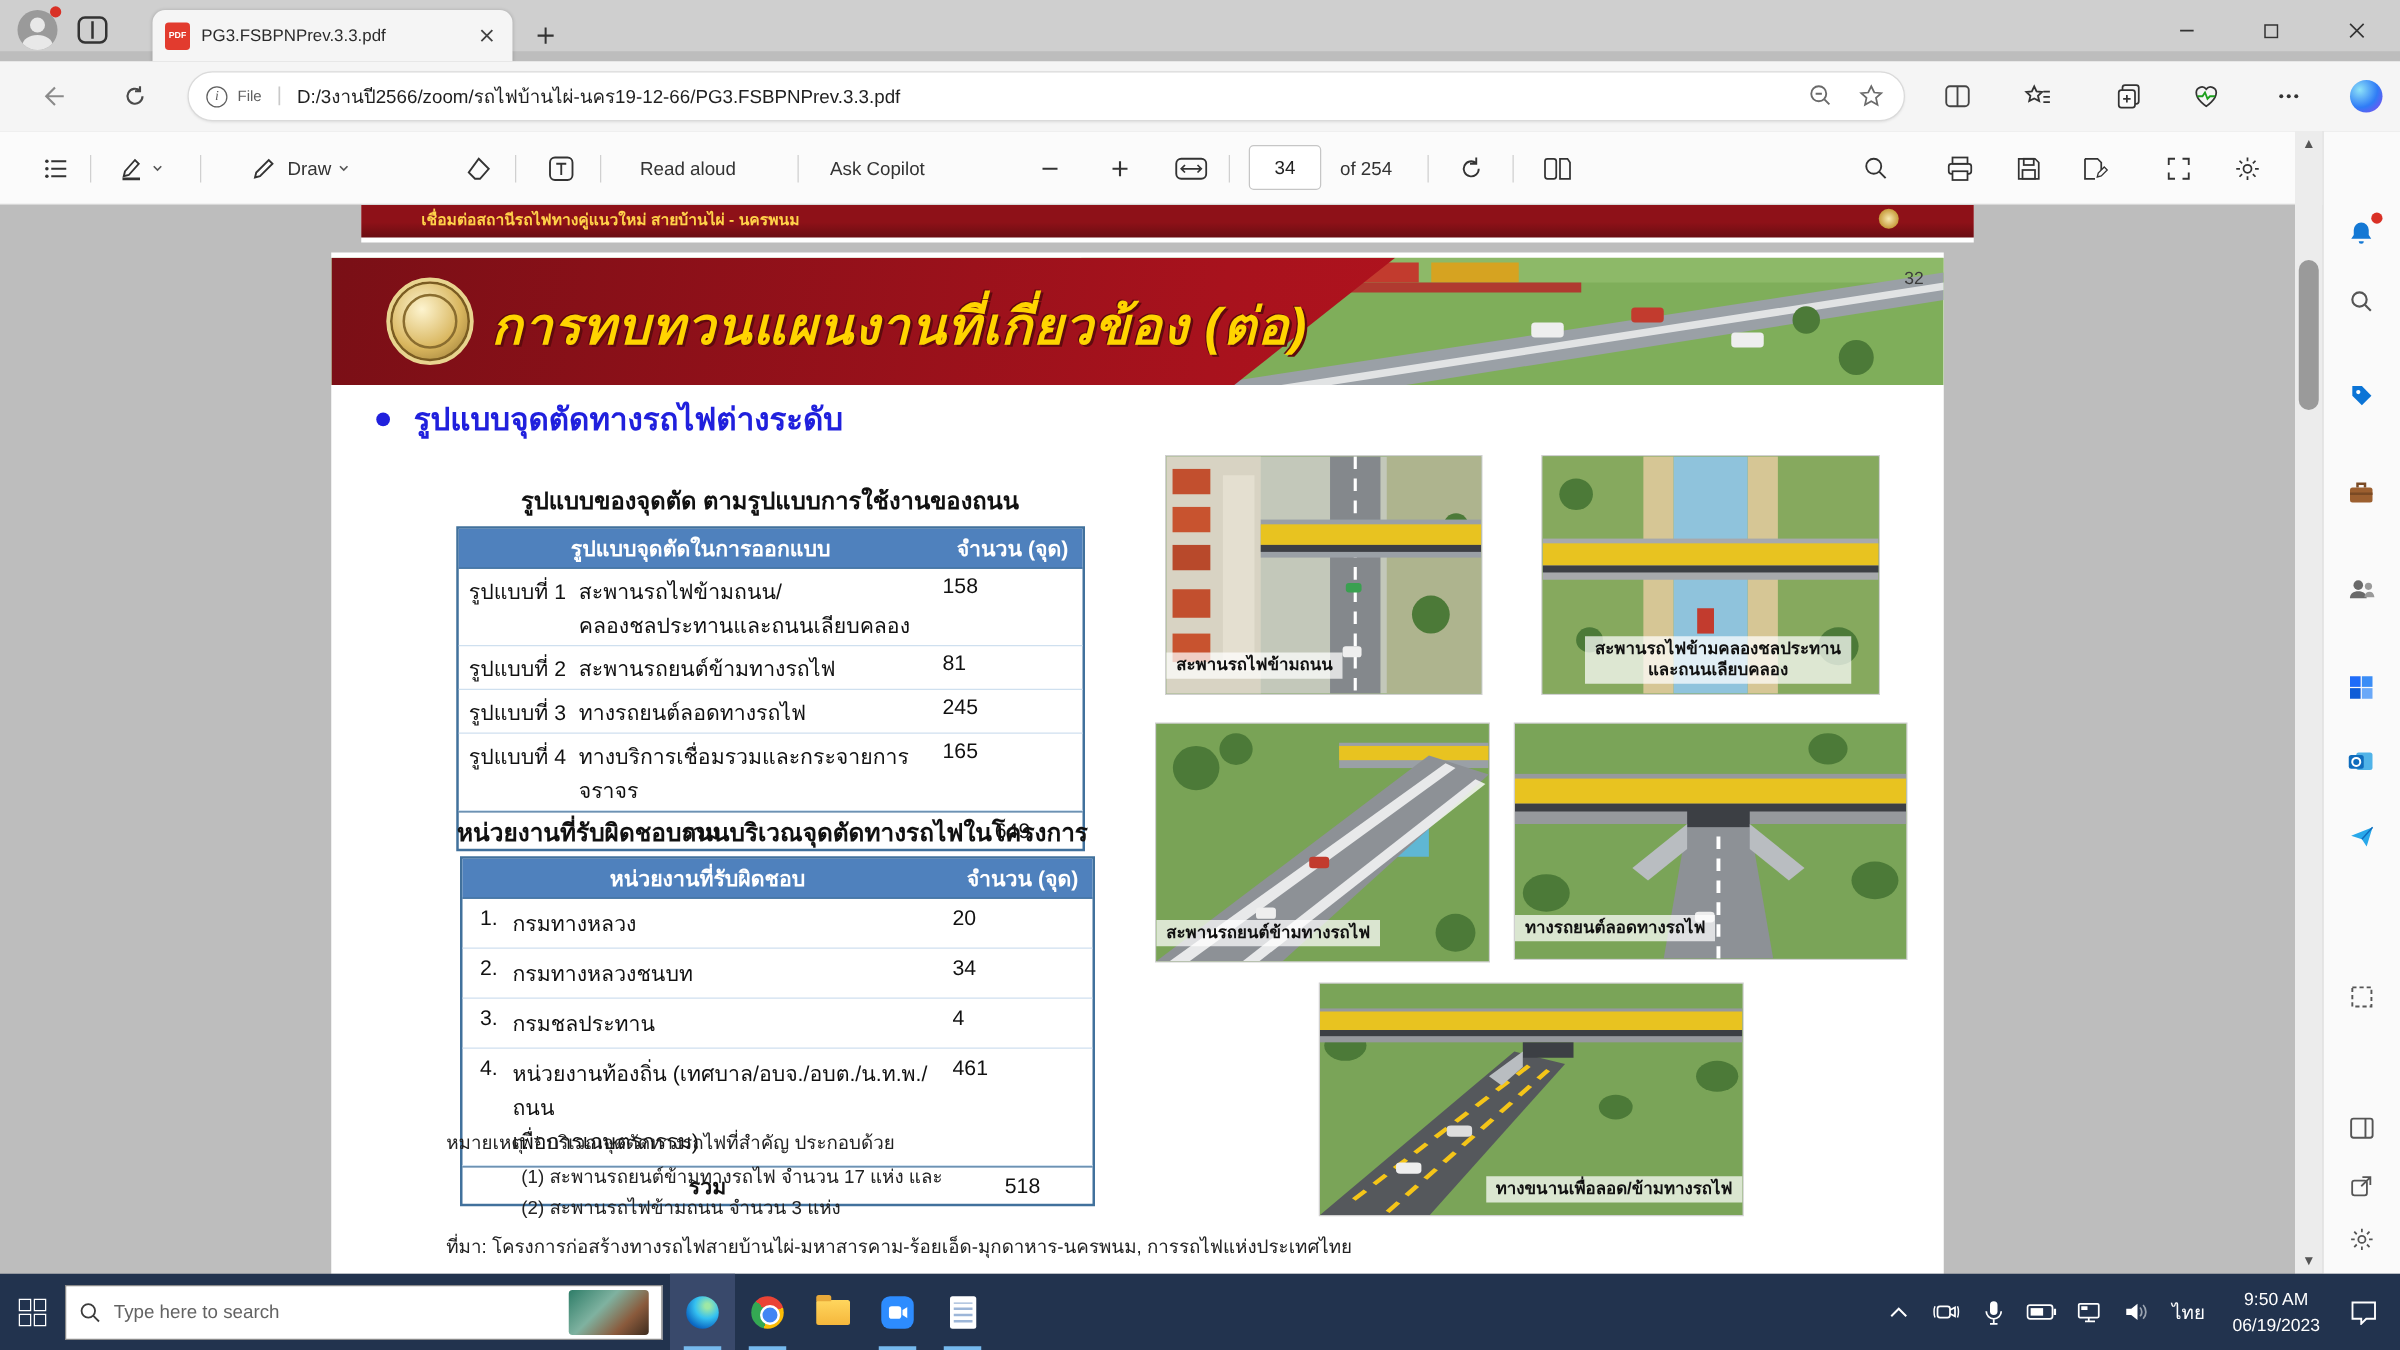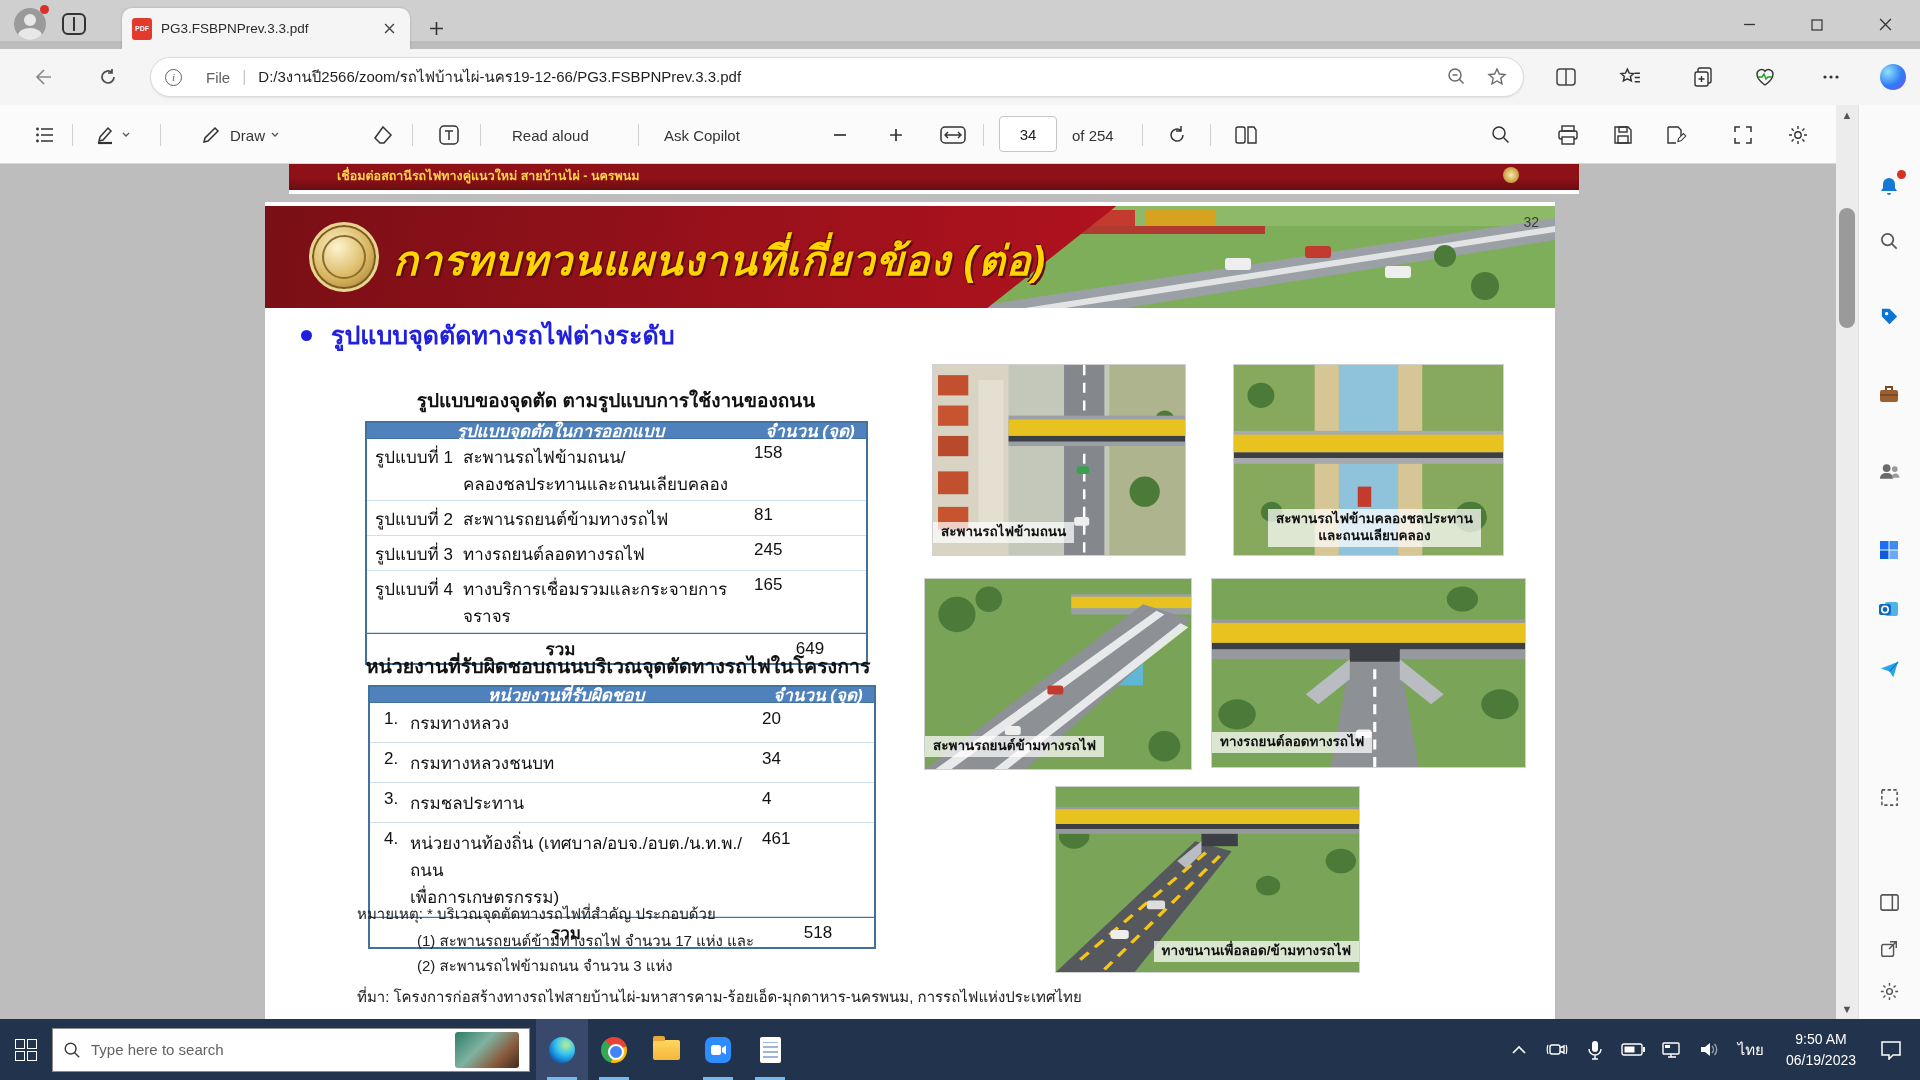--- a/index.html
+++ b/index.html
@@ -43,21 +43,21 @@
   
   #navbar { left:0; top:49px; width:1920px; height:56px; background:#f5f5f5; }
   .nav-ic { top:16px; width:24px; height:24px; display:flex; align-items:center;
     justify-content:center; }
   #addr { left:150px; top:8px; width:1374px; height:40px; background:#fff;
     border:1px solid #dadada; border-radius:20px; box-shadow:0 1px 2px rgba(0,0,0,.08);
     display:flex; align-items:center; padding:0 14px; }
   .info-ic { width:17px; height:17px; border:1.4px solid #5f5f5f; border-radius:50%;
     color:#5f5f5f; font-size:11px; display:flex; align-items:center;
     justify-content:center; font-style:italic; font-family:"Liberation Serif",serif; }
-  #addr .file-lab { margin-left:24px; font-size:15px; color:#5f5f5f; }
+  #addr .file-lab { margin-left:8px; font-size:12px; color:#5f5f5f; }
   #addr .sep { margin:0 12px; color:#c9c9c9; font-size:16px; }
   #addr .url { flex:1; font-size:15px; color:#1f1f1f; white-space:nowrap;
     overflow:hidden; }
   .pill-ic { width:24px; height:24px; margin-left:16px; display:flex;
     align-items:center; justify-content:center; }
   .nav-right-ic { top:15px; width:26px; height:26px; display:flex;
     align-items:center; justify-content:center; }
   .copilot-ball { width:26px; height:26px; border-radius:50%;
     background:radial-gradient(circle at 30% 30%, #8ee3f8, #2f7cf6 55%, #7b4ff0 90%); }
 
@@ -109,21 +109,21 @@
   #h-bullet { left:66px; top:113px; font-size:25px; font-weight:bold; color:#2020dd; }
   .tbl-caption { font-weight:bold; color:#111; text-align:center; }
   #t1-cap { left:95px; top:183px; width:512px; font-size:19px; }
   #t2-cap { left:88px; top:449px; width:530px; font-size:19.5px; }
 
   
   .dtable { background:#fff; border:2px solid #41719c; font-size:17px; color:#111; }
   #table1 { left:100px; top:219px; width:503px; }
   #table2 { left:103px; top:483px; width:508px; }
   .thead { display:flex; background:#4f81bd; color:#fff; font-weight:bold;
-    height:16px; align-items:center; border-bottom:1px solid #41719c;font-style:italic; }
+    height:32px; align-items:center; border-bottom:1px solid #41719c; }
   .thead .hc1 { flex:1; text-align:center; }
   .thead .hc2 { width:112px; text-align:center; }
   .t-row { display:flex; align-items:flex-start; padding:4px 0 3px 0;
     border-bottom:1px solid #cfe0ef; }
   .t-row:last-of-type { border-bottom:1px solid #41719c; }
   .t-lab1 { width:96px; padding-left:8px; flex-shrink:0; }
   .t-lab2 { width:40px; padding-left:14px; flex-shrink:0; }
   .t-desc { flex:1; }
   .t-val { width:112px; text-align:left; flex-shrink:0; }
   .t-total { display:flex; align-items:center; height:30px; font-weight:bold;
@@ -140,21 +140,21 @@
 
   
   .fig { overflow:hidden; background:#7aa458; box-shadow:0 0 0 1px #d0d0d0; }
   .fig svg { width:100%; height:100%; }
   .fig-cap { position:absolute; background:rgba(255,255,255,.72); color:#111;
     font-size:13.5px; font-weight:bold; padding:2px 8px; line-height:1.25; }
   #fig1 { left:668px; top:163px; width:252px; height:190px; }
   #fig2 { left:969px; top:163px; width:269px; height:190px; }
   #fig3 { left:660px; top:377px; width:266px; height:190px; }
   #fig4 { left:947px; top:377px; width:313px; height:188px; }
-  #fig5 { left:791px; top:585px; width:303px; height:185px; }
+  #fig5 { left:791px; top:585px; width:338px; height:185px; }
   .cap-bl { left:0; bottom:12px; }
   .cap-c2 { left:34px; bottom:8px; text-align:center; }
   .cap-br { right:0; bottom:10px; }
 
   
   #vscroll { left:1836px; top:105px; width:22px; height:914px; background:#ececec; }
   #vthumb { left:3px; top:103px; width:16px; height:120px; background:#9a9a9a;
     border-radius:8px; position:absolute; }
   .scr-arrow { position:absolute; left:0; width:22px; height:20px; display:flex;
     align-items:center; justify-content:center; color:#555; font-size:11px; }

